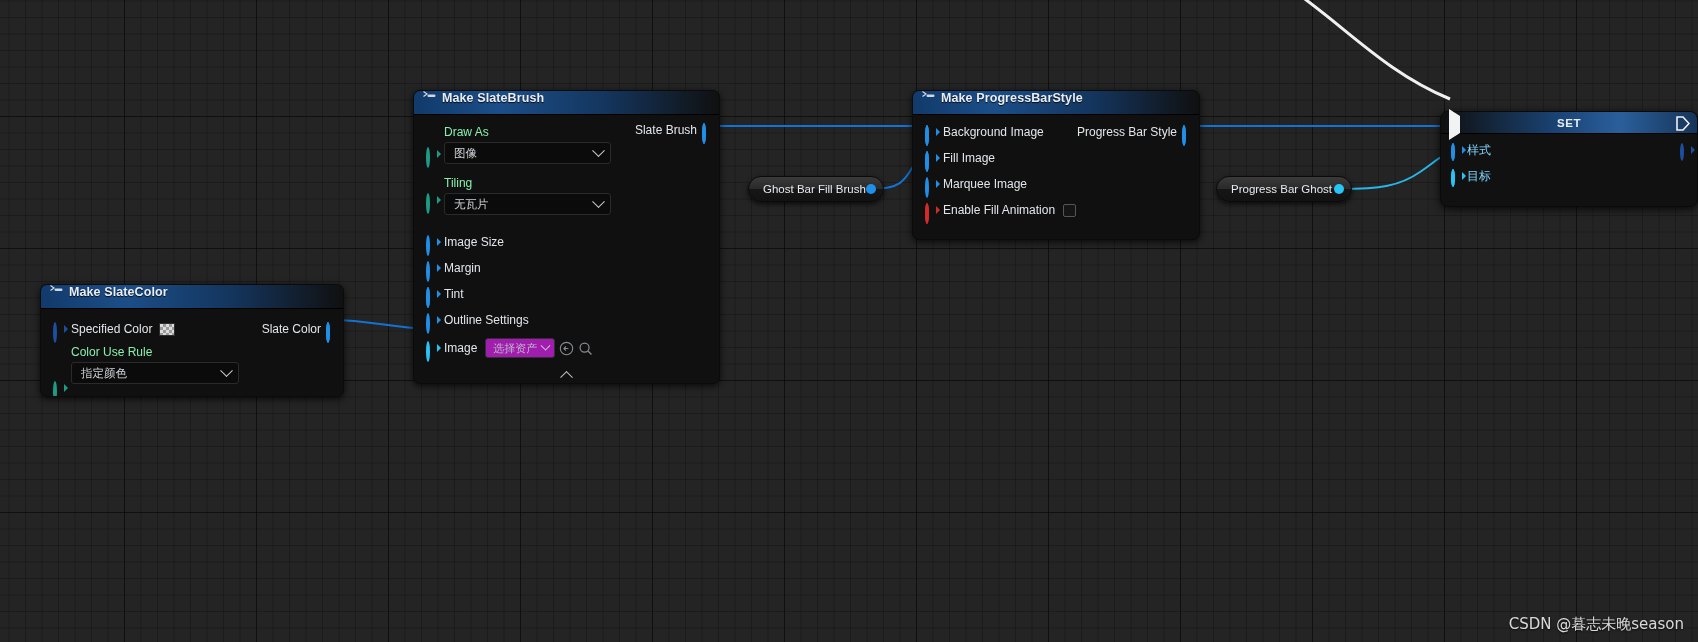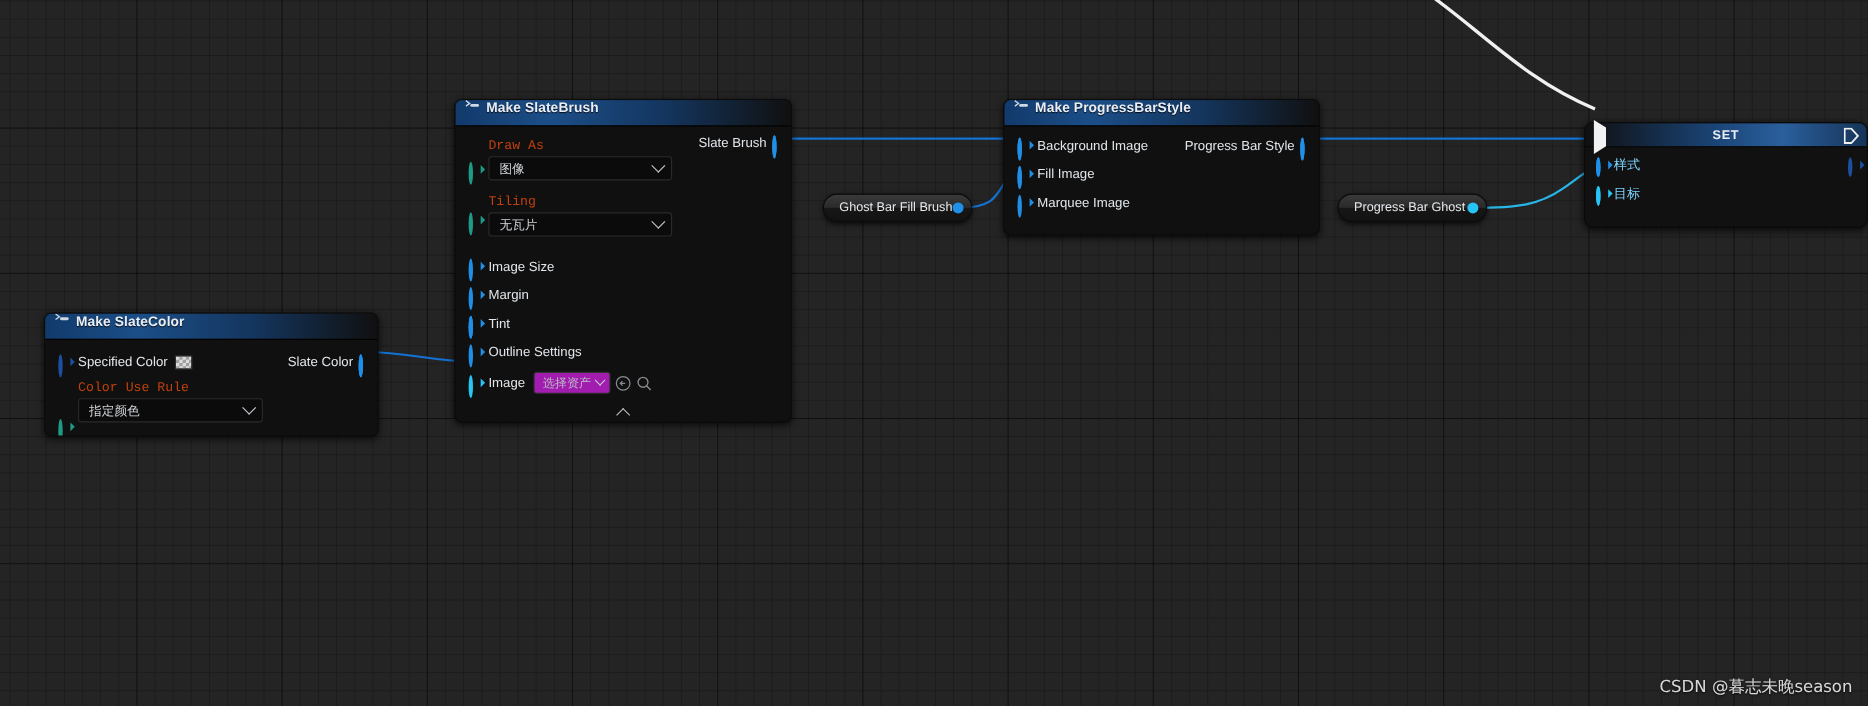--- a/index.html
+++ b/index.html
@@ -85,21 +85,21 @@
   
   .exec-pin { position: absolute; width: 15px; height: 15px; }
   .exec-tri {
     width: 0; height: 0;
     border-top: 7px solid transparent; border-bottom: 7px solid transparent;
     border-left: 11px solid #f2f2f2;
   }
 
   
   .field-group { padding: 2px 0 4px 0; position: relative; }
-  .field-label { font-size: 12px; color: #c2410c; padding-left: 30px; margin-bottom: 3px; font-family: Liberation Mono, monospace; }
+  .field-label { font-size: 12px; color: #86efac; padding-left: 30px; margin-bottom: 3px; }
   .combo {
     margin-left: 30px;
     width: 167px; height: 22px;
     background: #0b0b0b;
     border: 1px solid #2a2a2a;
     border-radius: 3px;
     display: flex; align-items: center; justify-content: space-between;
     padding: 0 7px 0 9px;
   }
   .combo .val { font-size: 11.5px; color: #cfd4d9; font-family: "DejaVu Sans", sans-serif; }
@@ -374,20 +374,27 @@
         <span class="pinlabel" style="margin-left:18px;">Fill Image</span>
       </div>
 
       <div class="row">
         <span class="pin left" style="top:8px;">
           <span class="pin-circle"></span><i class="pin-arrow"></i>
         </span>
         <span class="pinlabel" style="margin-left:18px;">Marquee Image</span>
       </div>
 
+      <div class="row">
+        <span class="pin left" style="top:8px;">
+          <span class="pin-circle red filled"></span><i class="pin-arrow red"></i>
+        </span>
+        <span class="pinlabel" style="margin-left:18px;">Enable Fill Animation</span>
+        <span class="checkbox"></span>
+      </div>
 
     </div>
   </div>
 
   <div class="knot" style="left:748px; top:176px; width:136px;">
     <span class="ktext">Ghost Bar Fill Brush</span>
     <span class="kpin" style="background:#1f8fe8;"></span>
   </div>
 
   <div class="knot" style="left:1216px; top:176px; width:136px;">

